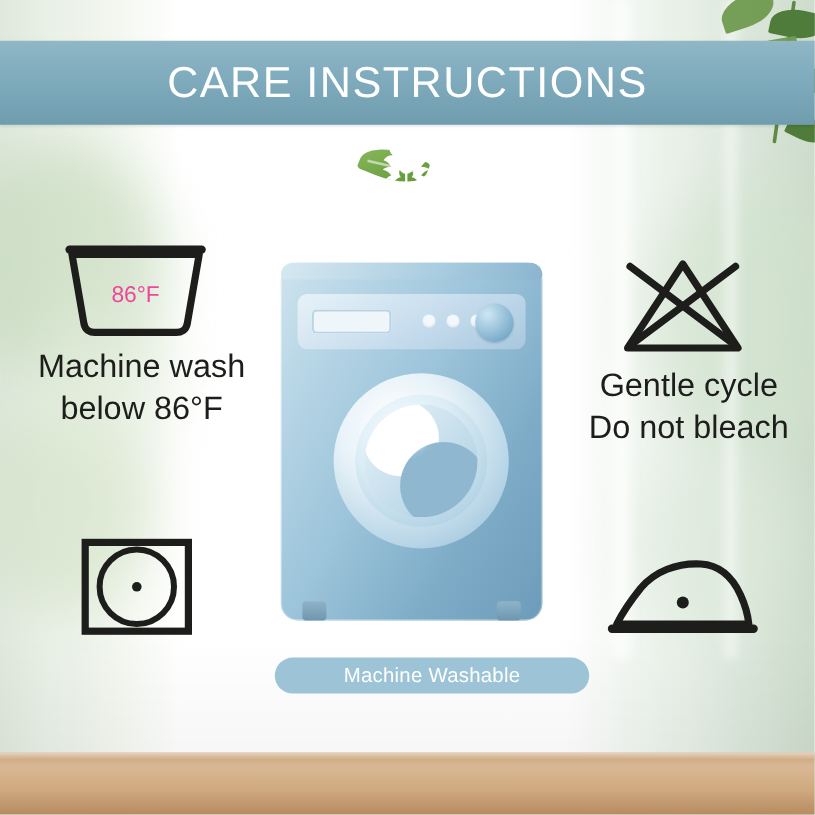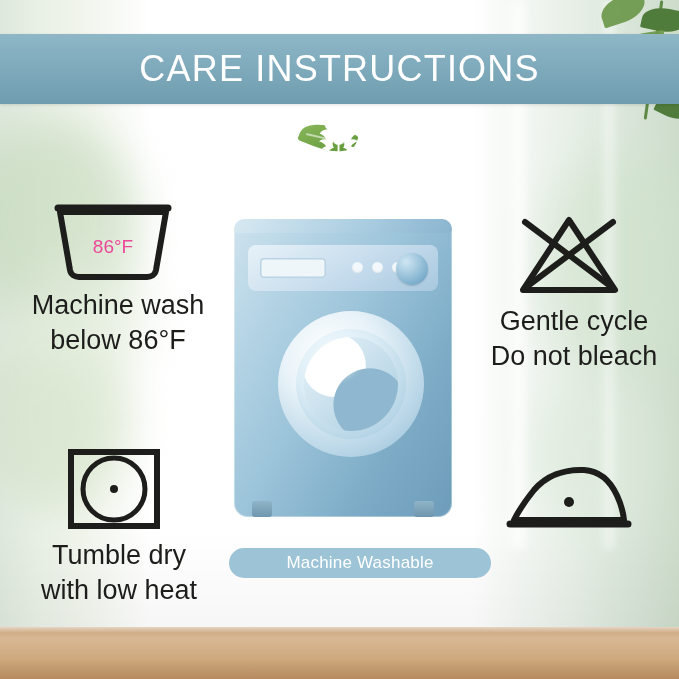--- a/index.html
+++ b/index.html
@@ -288,22 +288,20 @@
 </div>
 
 <div class="care" id="care-dry">
   <div class="sym">
     <svg width="104" height="84" viewBox="0 0 104 84">
       <rect x="9" y="6" width="86" height="74" fill="none" stroke="#1d1d1b" stroke-width="6"></rect>
       <circle cx="52" cy="43" r="31" fill="none" stroke="#1d1d1b" stroke-width="5"></circle>
       <circle cx="52" cy="43" r="4" fill="#1d1d1b"></circle>
     </svg>
   </div>
-  <div class="lbl">Tumble dry
-with low heat</div>
 </div>
 
 <div class="care" id="care-iron">
   <div class="sym">
     <svg width="126" height="84" viewBox="0 0 126 84">
       <path d="M8 74 L118 74 C118 74 113 26 78 24 C58 23 40 30 28 44 C20 54 12 66 8 74 Z" fill="none" stroke="#1d1d1b" stroke-width="6" stroke-linejoin="round"></path>
       <path d="M4 78 L122 78" stroke="#1d1d1b" stroke-width="7" stroke-linecap="round"></path>
       <circle cx="63" cy="56" r="5" fill="#1d1d1b"></circle>
     </svg>
   </div>

